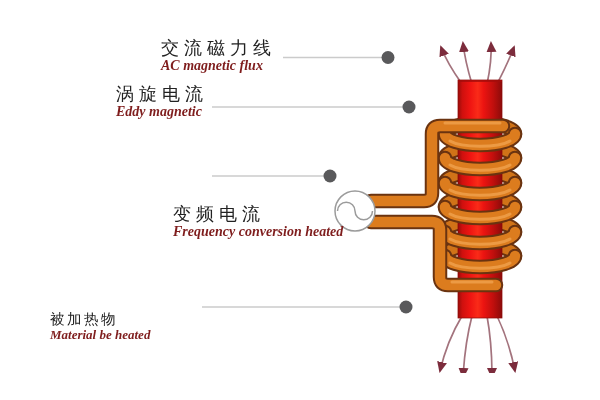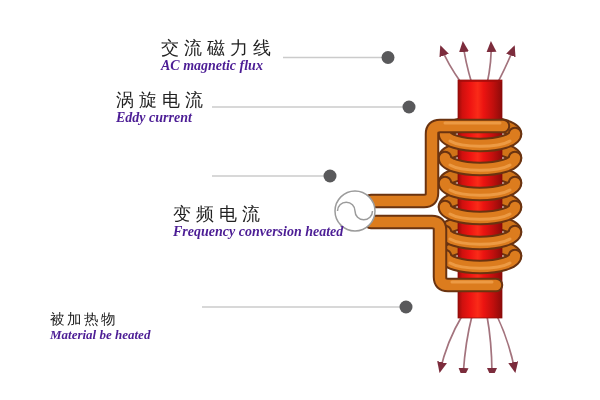--- a/index.html
+++ b/index.html
@@ -9,21 +9,21 @@
     font-family:"Liberation Serif","DejaVu Serif",serif;
   }
   .diagram-svg{position:absolute;left:0;top:0;}
   .label{position:absolute;white-space:nowrap;}
   .label .zh{
     font-family:"DejaVu Serif","Liberation Serif",serif;
     font-size:18px;line-height:21px;letter-spacing:5px;color:#222;
   }
   .label .en{
     font-family:"Liberation Serif",serif;font-style:italic;font-weight:bold;
-    font-size:14px;line-height:16px;color:#4c1d95;
+    font-size:14px;line-height:16px;color:#7f1d1d;
   }
   .label.small .zh{font-size:14.5px;line-height:18px;letter-spacing:2.5px;margin-top:20px;}
   .label.small .en{font-size:13px;line-height:14px;}
   
   .leader{stroke:var(--color-leader,#cbcbcb);stroke-width:1.4;}
   .dot{fill:var(--color-dot,#59595b);}
   .tube-o{fill:none;stroke:var(--color-coil_outline,#6a3310);stroke-width:14.5;stroke-linecap:round;stroke-linejoin:round;}
   .tube-f{fill:none;stroke:var(--color-coil,#dc7c1e);stroke-width:10.5;stroke-linecap:round;stroke-linejoin:round;}
   .tube-f.back{stroke:#d07318;}
   .tube-h{fill:none;stroke:var(--color-coil_highlight,#efa04b);stroke-width:3;stroke-linecap:round;opacity:.85;}
@@ -130,23 +130,23 @@
       <circle class="ac-ring" cx="355" cy="211" r="20"></circle>
       <path class="ac-wave" d="M 337.5 211 A 8.75 8.75 0 0 1 355 211 A 8.75 8.75 0 0 0 372.5 211"></path>
     </g>
   </svg>
 
   <div class="label" style="left:161px;top:37px">
     <div class="zh">交流磁力线</div>
     <div class="en">AC magnetic flux</div>
   </div>
 
-  <div class="label" style="left:116px;top:89px">
+  <div class="label" style="left:116px;top:83px">
     <div class="zh">涡旋电流</div>
-    <div class="en">Eddy current</div>
+    <div class="en">Eddy magnetic</div>
   </div>
 
   <div class="label" style="left:116px;top:158px">
   </div>
 
   <div class="label" style="left:173px;top:203px">
     <div class="zh">变频电流</div>
     <div class="en">Frequency conversion heated</div>
   </div>
 

